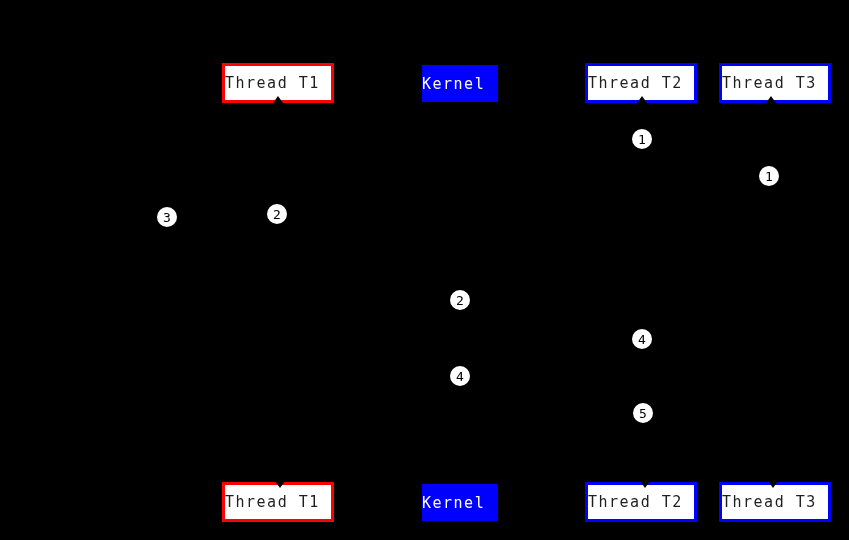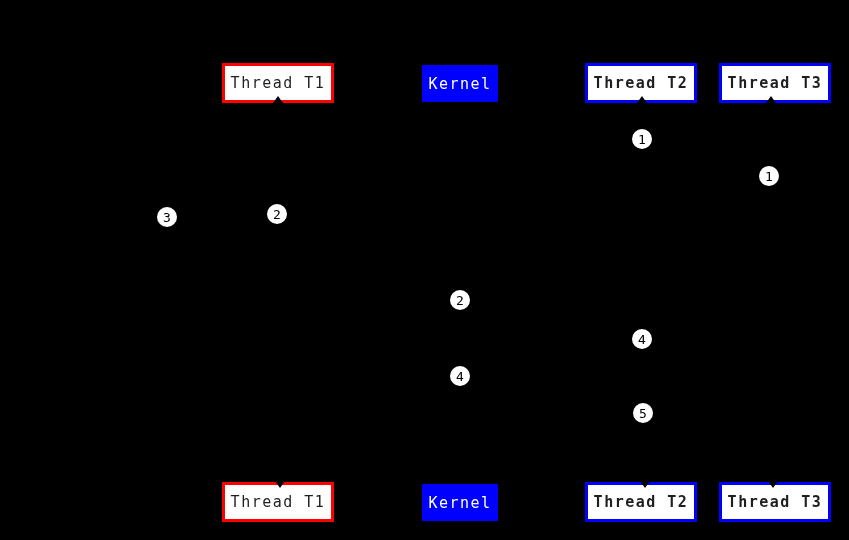--- a/index.html
+++ b/index.html
@@ -20,28 +20,27 @@
     height: 540px;
     background: var(--background);
     overflow: hidden;
     font-family: "DejaVu Sans Mono", "Liberation Mono", monospace;
   }
   .node {
     position: absolute;
     background: var(--node-fill);
     display: flex;
     align-items: center;
-    justify-content: center;
     font-size: 15px;
     letter-spacing: 1.5px;
     color: var(--node-text);
     white-space: nowrap;
   }
   .node.red    { border: 3px solid var(--red); }
-  .node.blue   { border: 3px solid var(--blue); font-weight: bold; }
+  .node.blue   { border: 3px solid var(--blue); }
   .node.kernel { background: var(--blue); color: var(--kernel-text); border: none; }
   .node-label { display: inline-block; }
   .marker {
     position: absolute;
     width: 20px;
     height: 20px;
     border-radius: 50%;
     background: var(--marker-fill);
     color: var(--marker-text);
     display: flex;

